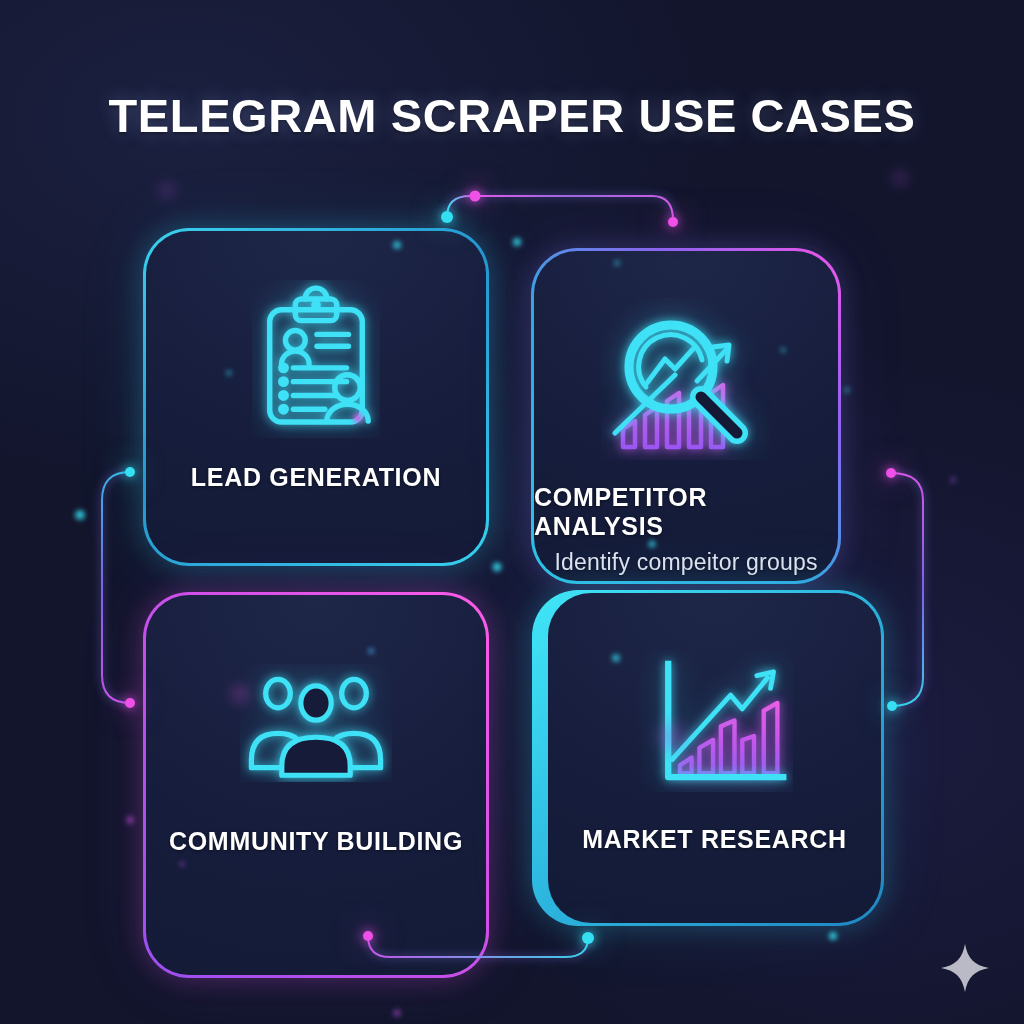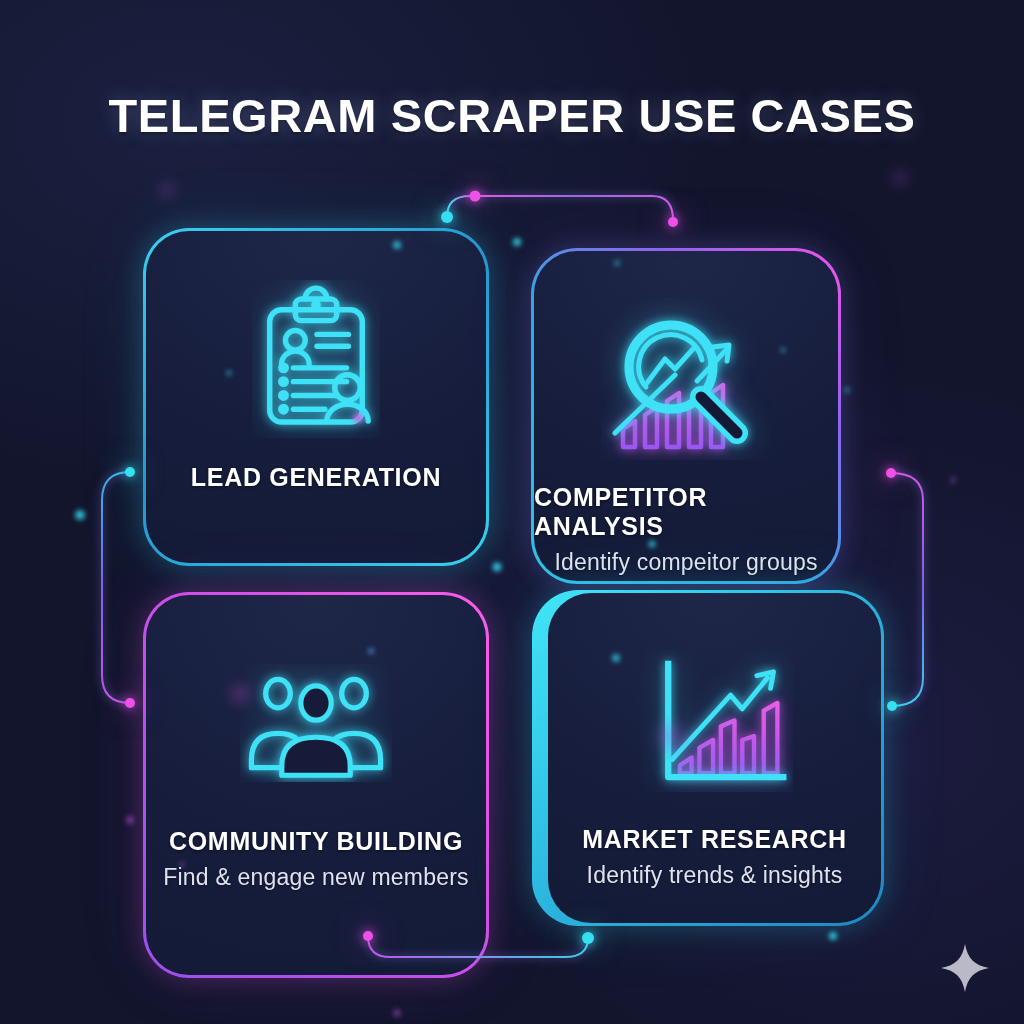--- a/index.html
+++ b/index.html
@@ -134,21 +134,20 @@
           <ellipse cx="40" cy="28" rx="13" ry="15"></ellipse>
           <path d="M12 106 V98 Q12 70 40 70 Q68 70 68 98 V106 Z"></path>
           <ellipse cx="120" cy="28" rx="13" ry="15"></ellipse>
           <path d="M92 106 V98 Q92 70 120 70 Q148 70 148 98 V106 Z"></path>
           <path d="M44 114 V104 Q44 74 80 74 Q116 74 116 104 V114 Z" fill="#151b38"></path>
           <ellipse cx="80" cy="38" rx="16" ry="18" fill="#151b38"></ellipse>
         </g>
       </svg>
     </div>
     <div class="card-heading">COMMUNITY BUILDING</div>
-    <div class="card-subtitle">Find &amp; engage new members</div>
   </div>
 </div>
 
 <div class="card card-market">
   <div class="card-inner">
     <div class="icon-wrap">
       <svg width="156" height="142" viewBox="0 0 160 145" fill="none">
         <defs>
           <linearGradient id="mbar" x1="0" y1="50" x2="0" y2="130" gradientUnits="userSpaceOnUse">
             <stop offset="0" stop-color="#f45ae4"></stop>
@@ -163,21 +162,20 @@
           <path d="M130 126 V62 L144 54 V126 Z"></path>
         </g>
         <g class="glow-c" stroke="#3fe1f6" stroke-linecap="round" stroke-linejoin="round">
           <path d="M32 14 V130 H150" stroke-width="6.5" stroke-linecap="square" fill="none"></path>
           <path d="M36 112 L96 46 L108 60 L134 28" stroke-width="5"></path>
           <path d="M123 26 L140 22 L137 39" stroke-width="5"></path>
         </g>
       </svg>
     </div>
     <div class="card-heading">MARKET RESEARCH</div>
-    <div class="card-subtitle">Identify trends &amp; insights</div>
   </div>
 </div>
 
 <svg class="decor" width="1024" height="1024" viewBox="0 0 1024 1024" fill="none">
   <defs>
     <linearGradient id="gTop" x1="447" y1="0" x2="680" y2="0" gradientUnits="userSpaceOnUse">
       <stop offset="0" stop-color="#3fd8f0"></stop>
         <stop offset=".12" stop-color="#e05ae8"></stop>
       <stop offset=".55" stop-color="#9a6ae0"></stop>
         <stop offset="1" stop-color="#d45ae8"></stop>

